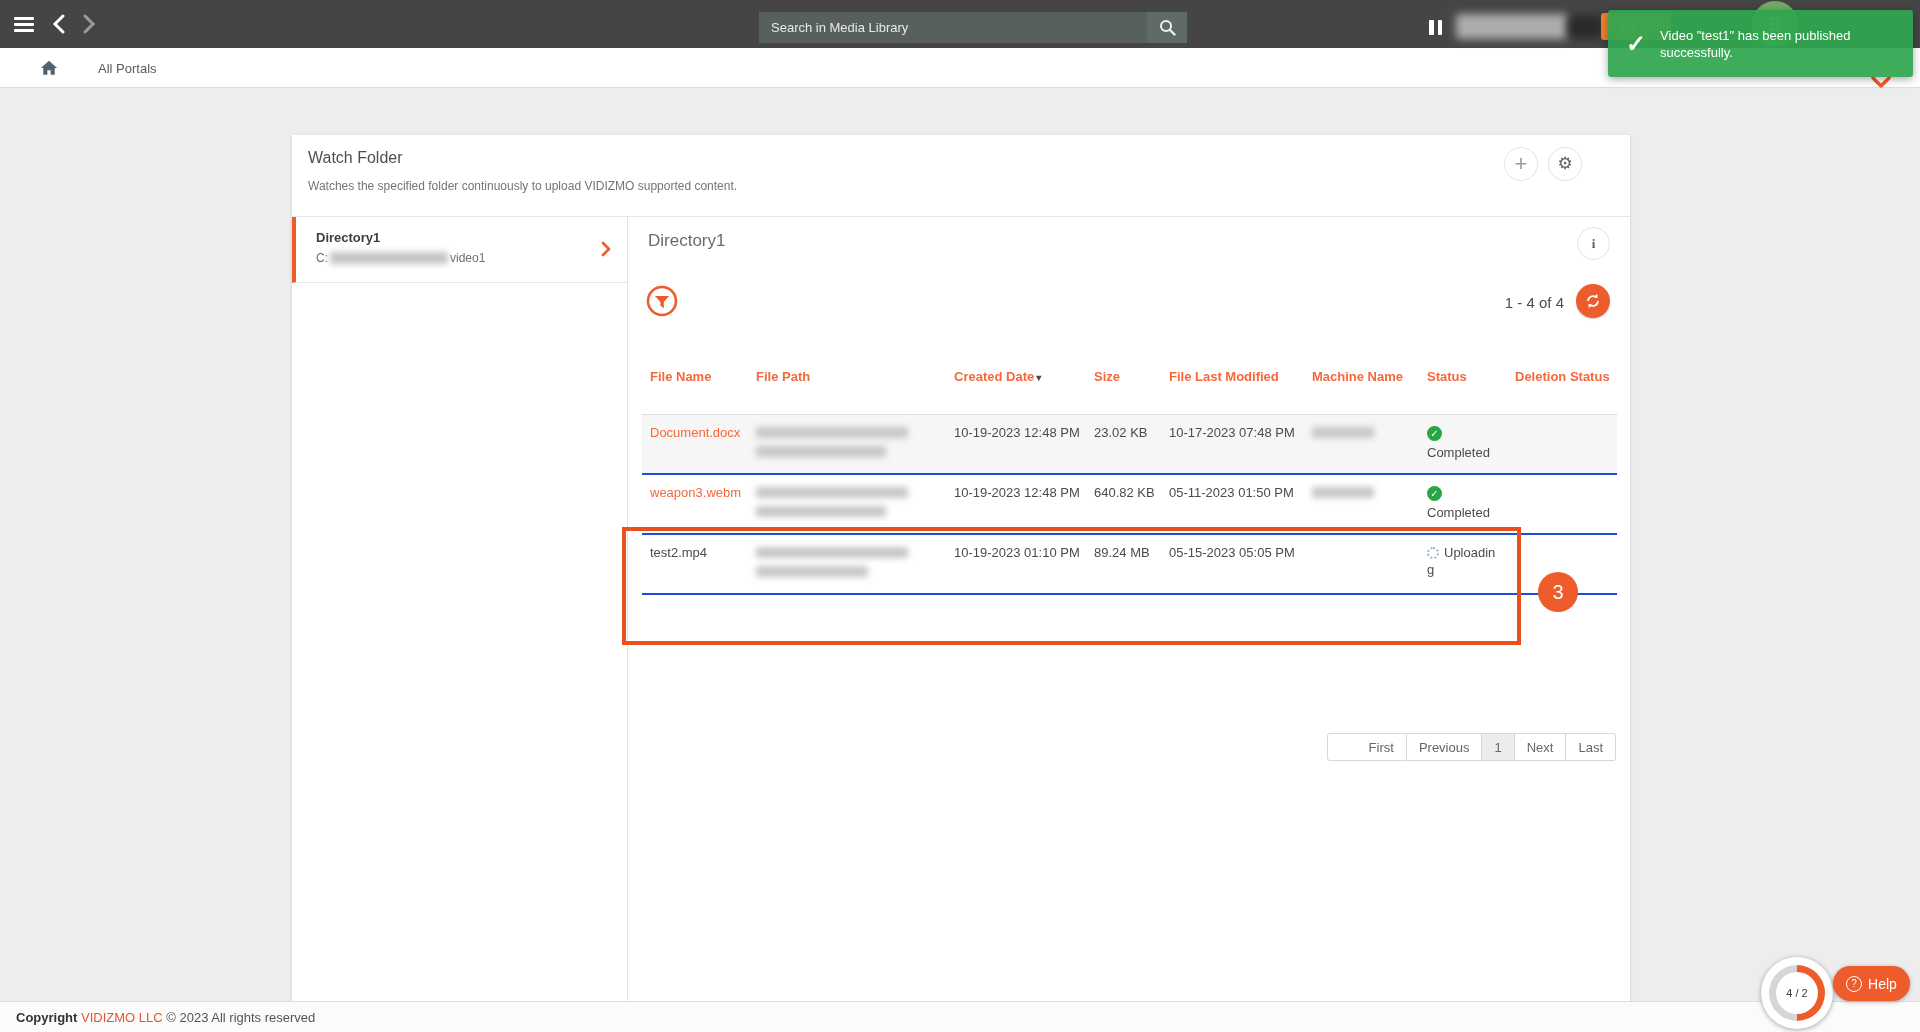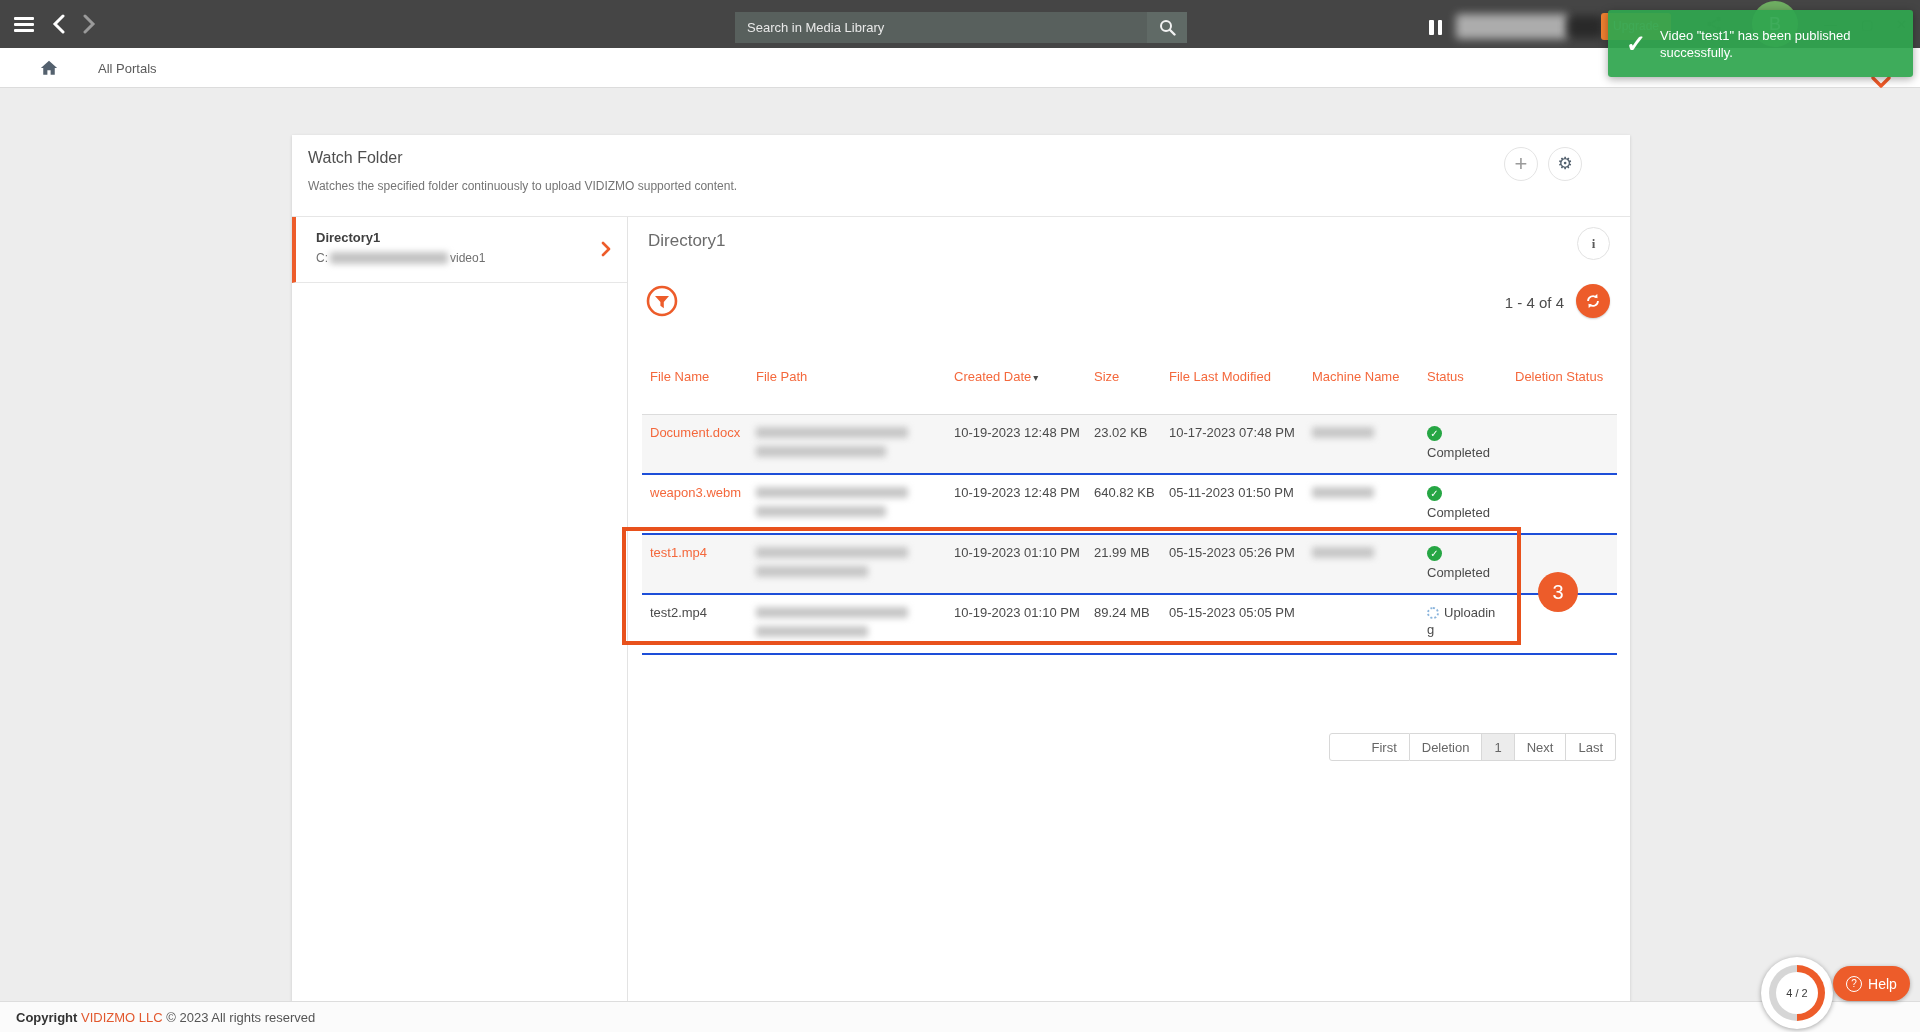--- a/index.html
+++ b/index.html
@@ -6,21 +6,21 @@
   html,body { width:1920px; height:1032px; overflow:hidden; background:#ededed;
     font-family:"Liberation Sans", sans-serif; }
 
   
   .topbar { position:absolute; left:0; top:0; width:1920px; height:48px; background:#454545; z-index:20; }
   .hamburger { position:absolute; left:14px; top:17px; width:20px; height:14px; cursor:pointer; }
   .hamburger span { display:block; height:3px; background:#fff; margin-bottom:3px; border-radius:1px; }
   .navchev { position:absolute; top:14px; width:14px; height:20px; }
   .searchwrap { position:absolute; left:735px; top:12px; width:452px; height:31px; display:flex; }
   .searchwrap input { flex:1; background:#58605d; border:none; outline:none; color:#86efac;
-    font:13px "Liberation Sans", sans-serif; padding:15px 12px; }
+    font:13px "Liberation Sans", sans-serif; padding:15px 12px;margin-left:24px; }
   .searchwrap input::placeholder { color:#e9e9e9; }
   .searchbtn { width:40px; background:#606a66; border:none; display:flex; align-items:center; justify-content:center; cursor:pointer; }
   .pauseicon { position:absolute; left:1429px; top:20px; width:13px; height:15px; display:flex; justify-content:space-between; cursor:pointer; }
   .pauseicon i { width:4.5px; background:#fff; border-radius:1px; }
   .blurpill { position:absolute; left:1456px; top:14px; width:112px; height:25px; background:#bfbfbf;
     border-radius:3px; filter:blur(4px); opacity:.85; }
   .blurdark { position:absolute; left:1567px; top:16px; width:36px; height:22px; background:#222;
     border-radius:3px; filter:blur(5px); opacity:.8; }
   .upgrade { position:absolute; left:1601px; top:13px; height:27px; padding:0 12px; background:#f08030;
     color:#ffd9ae; font-size:12px; line-height:27px; border-radius:3px; z-index:1; }
@@ -72,21 +72,21 @@
   .rangelbl { position:absolute; right:66px; top:77px; font-size:15px; color:#4c4c4c; }
   .refreshbtn { position:absolute; right:20px; top:67px; width:34px; height:34px; border-radius:50%;
     background:#ed5c2a; border:none; cursor:pointer; display:flex; align-items:center; justify-content:center;
     box-shadow:0 1px 2px rgba(0,0,0,.2); }
 
   
   .tablewrap { position:absolute; left:14px; right:14px; top:141px; }
   table { border-collapse:collapse; table-layout:fixed; width:975px; }
   col.c1{width:106px} col.c2{width:198px} col.c3{width:140px} col.c4{width:75px}
   col.c5{width:143px} col.c6{width:115px} col.c7{width:88px} col.c8{width:110px}
-  th { text-align:left; vertical-align:top; padding:10px 6px 8px 8px; font-weight:normal;
+  th { text-align:left; vertical-align:top; padding:10px 6px 8px 8px; font-weight:bold;
     font-size:13px; color:#f4683c; line-height:17px; border-bottom:1px solid #dcdcdc; height:56px; cursor:pointer; }
   th .caret { color:#4a4a4a; font-size:10px; margin-left:2px; }
   td { vertical-align:top; padding:9px 6px 8px 8px; font-size:13px; color:#4b4b4b; line-height:17px;
     height:57px; border-bottom:2px solid #1d4ed8; word-break:break-all; }
   tr.stripe td { background:#f6f6f6; }
   .flink { color:#f4683c; cursor:pointer; }
   .blurline { background:#c6c6c6; filter:blur(3px); border-radius:2px; height:11px; margin:3px 0 8px 0; }
   .checkcircle { display:inline-block; width:15px; height:15px; border-radius:50%; background:#26a644;
     color:#fff; font-size:10px; line-height:15px; text-align:center; margin-bottom:3px; }
   .statustxt { display:block; }
@@ -280,55 +280,40 @@
               </td>
               <td>10-19-2023 12:48 PM</td>
               <td>640.82 KB</td>
               <td>05-11-2023 01:50 PM</td>
               <td>
                 <div class="blurline" style="width: 62px;"></div>
               </td>
               <td><span class="checkcircle">✓</span><span class="statustxt">Completed</span></td>
               <td></td>
             </tr>
-            <tr class="stripe">
-              <td><span class="flink">test1.mp4</span></td>
-              <td>
-                <div class="blurline" style="width: 152px;"></div>
-                <div class="blurline" style="width: 112px;"></div>
-              </td>
-              <td>10-19-2023 01:10 PM</td>
-              <td>21.99 MB</td>
-              <td>05-15-2023 05:26 PM</td>
-              <td>
-                <div class="blurline" style="width: 62px;"></div>
-              </td>
-              <td><span class="checkcircle">✓</span><span class="statustxt">Completed</span></td>
-              <td></td>
-            </tr>
             <tr>
               <td><span>test2.mp4</span></td>
               <td>
                 <div class="blurline" style="width: 152px;"></div>
                 <div class="blurline" style="width: 112px;"></div>
               </td>
               <td>10-19-2023 01:10 PM</td>
               <td>89.24 MB</td>
               <td>05-15-2023 05:05 PM</td>
               <td></td>
               <td><span class="spinner"></span><span>Uploading</span></td>
               <td></td>
             </tr>
           </tbody>
       </table>
     </div>
 
     <div class="pagi">
         <button>First</button>
-        <button>Deletion</button>
+        <button>Previous</button>
         <button class="active">1</button>
         <button>Next</button>
         <button>Last</button>
       </div>
   </div>
 </div>
 
 <div class="annorect"></div>
 <div class="callout">3</div>
 

